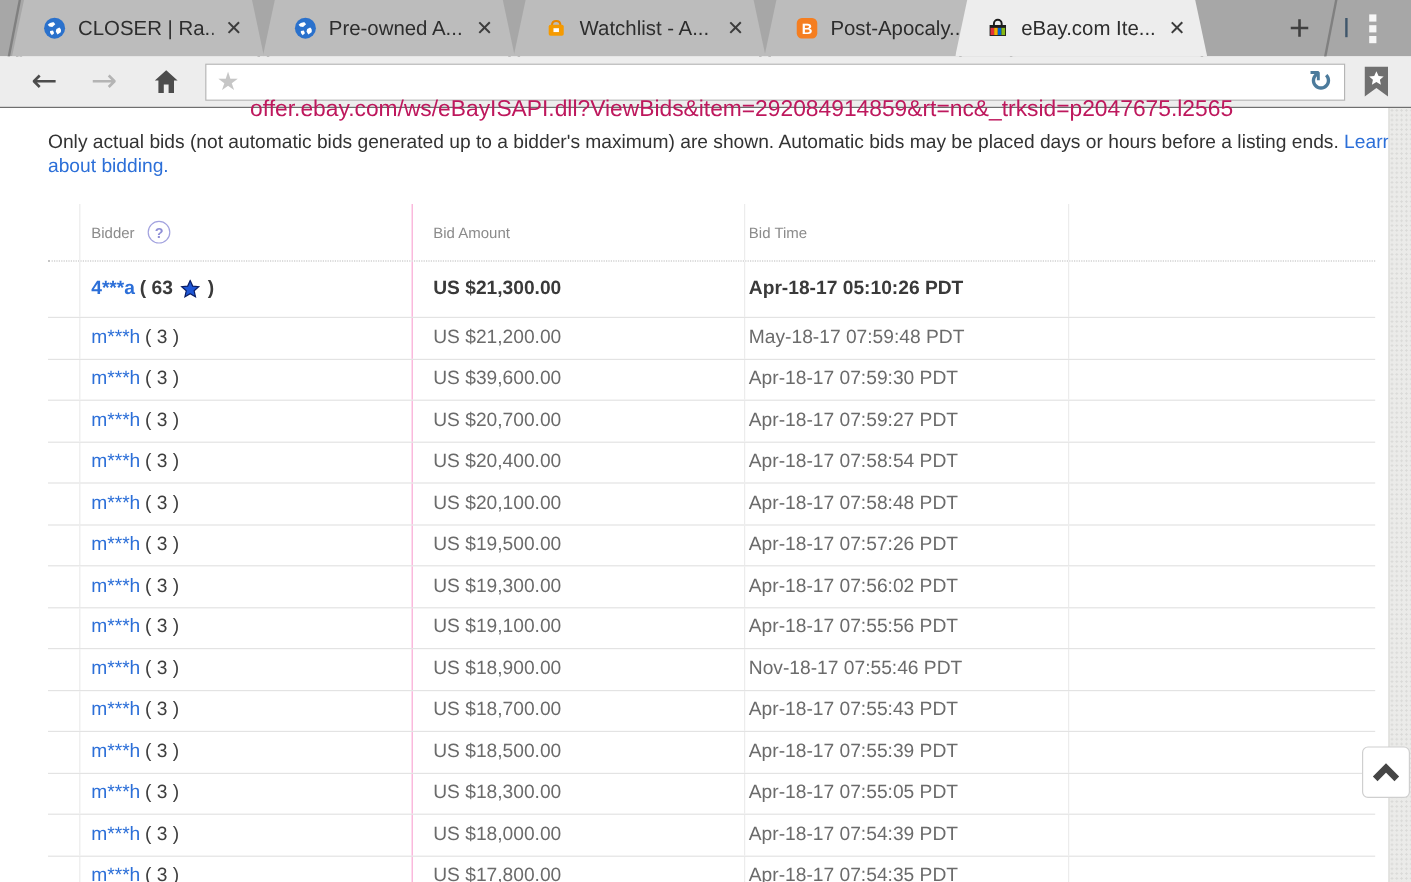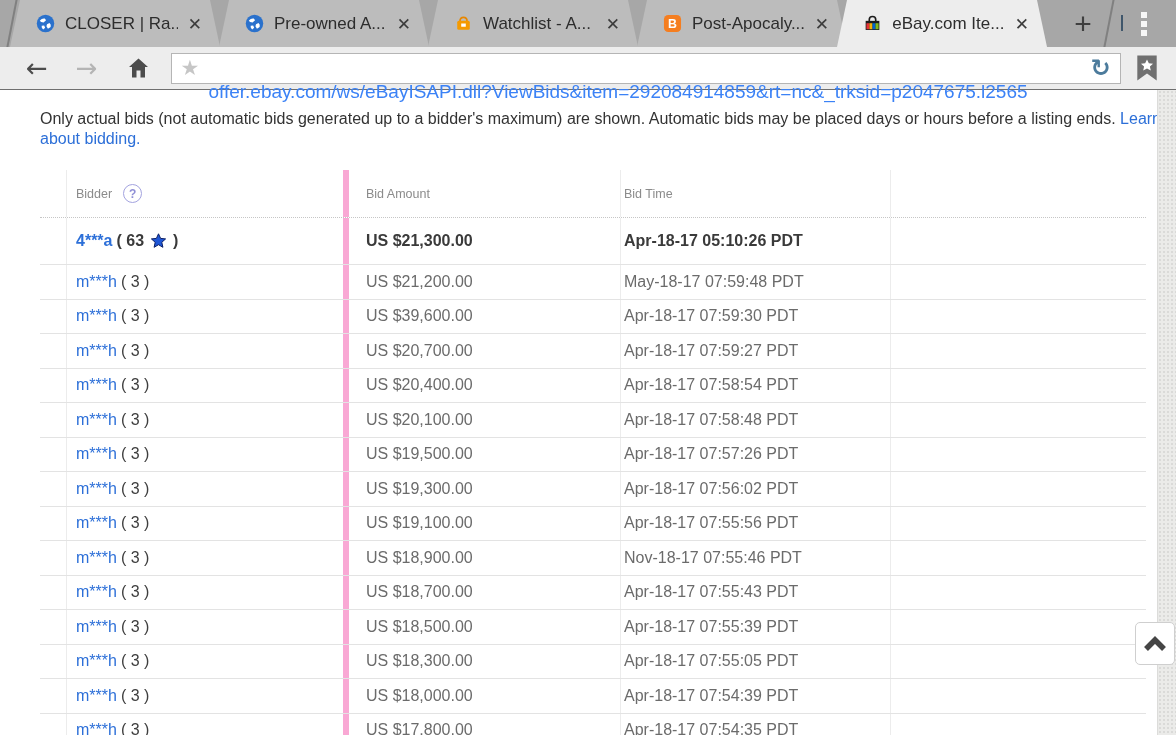--- a/index.html
+++ b/index.html
@@ -35,39 +35,39 @@
   #toolbar { position:absolute; top:47px; left:0; width:1176px; height:43px; background:#ededed;
     border-bottom:1px solid #6f6f6f; display:flex; align-items:center; z-index:5; }
   .nav-ic { font-family:"DejaVu Sans",sans-serif; font-size:26px; line-height:1; }
   #back-btn { margin-left:26px; color:#4c4c4c; }
   #fwd-btn { margin-left:28px; color:#b4b4b4; }
   #home-btn { margin-left:28px; width:25px; height:24px; }
   #urlbox { margin-left:20px; width:950px; height:31px; background:#fff;
     border:1px solid #b5b5b5; display:flex; align-items:center; padding:0 9px; }
   #url-star { color:#c6c6c6; font-size:21px; margin-right:9px; font-family:"DejaVu Sans",sans-serif; }
   #url-text { flex:1; border:none; outline:none; background:transparent;
-    font-size:19px; color:#3b82f6; white-space:nowrap; overflow:hidden;
+    font-size:19px; color:#be185d; white-space:nowrap; overflow:hidden;
     font-family:"Liberation Sans","DejaVu Sans",sans-serif;margin-top:48px; }
   #reload-btn { color:#4c7b9c; font-size:24px; font-weight:bold; margin-left:6px;
     font-family:"DejaVu Sans",sans-serif; }
   #bookmark-btn { margin-left:13px; width:26px; height:28px; }
 
   
   #content { position:absolute; top:90px; left:0; width:1176px; height:645px; background:#fff; overflow:hidden; }
   #intro { margin:19px 0 0 40px; font-size:16px; line-height:19.5px; color:#333; }
   #intro .line1 { white-space:nowrap; }
   a.blue { color:#2c6fd8; text-decoration:none; }
 
   #bid-table { margin:22px 0 0 40px; width:1106px; font-size:16px; }
   .trow { display:grid; grid-template-columns:26px 277px 277px 270px 1fr;
     align-items:center; border-bottom:1px solid #e3e3e3; }
   .cell { height:100%; display:flex; align-items:center; }
   .c-spacer { }
   .c-bidder { border-left:1px solid #ececec; padding-left:9px; gap:4px; }
-  .c-amount { border-left:6px solid #f9a8d4; padding-left:17px; }
+  .c-amount { border-left:1px solid #f9a8d4; padding-left:17px; }
   .c-time   { border-left:1px solid #ececec; padding-left:3px; }
   .c-extra  { border-left:1px solid #ececec; }
   .thead { height:48px; border-bottom:1px dotted #c6c6c6; color:#8b8b8b; font-size:12.5px; }
   .thead .cell { color:#8b8b8b; }
   .help-ic { display:inline-flex; align-items:center; justify-content:center;
     width:19px; height:19px; border:1.5px solid #a3a3df; border-radius:50%;
     color:#8f8fd6; font-size:12px; font-weight:bold; margin-left:7px; }
   .trow-bold { height:47px; font-weight:bold; color:#3a3a3a; }
   .trow-bold a.blue { font-weight:bold; }
   .trow-r { height:34.5px; color:#6b6b6b;text-align:right; }
@@ -152,21 +152,21 @@
             <svg viewBox="0 0 20 20">
               <rect x="1" y="1" width="18" height="18" rx="4.5" fill="#f57e20"></rect>
               <text x="10" y="14.8" font-size="13" font-weight="bold" fill="#fff" text-anchor="middle" font-family="Liberation Sans, sans-serif">B</text>
             </svg>
           </span>
       <span class="tab-title">Post-Apocaly...</span>
       <span class="tab-close">✕</span>
     </div>
   </div>
 
-  <div class="tab active" style="left: 837px; text-align: center;">
+  <div class="tab active" style="left: 796px;">
     <div class="tab-edge edge-l"></div>
     <div class="tab-edge edge-r"></div>
     <div class="tab-face"></div>
     <div class="tab-content">
       <span class="favicon">
             <svg viewBox="0 0 20 20">
               <path d="M6.6 7.4 V6 a3.4 3.4 0 0 1 6.8 0 v1.4" fill="none" stroke="#1c1c1c" stroke-width="1.7"></path>
               <rect x="2.8" y="7.2" width="14.4" height="9.6" fill="#1c1c1c"></rect>
               <rect x="3.6" y="9.7" width="3.2" height="6.3" fill="#e53238"></rect>
               <rect x="6.8" y="9.7" width="3.2" height="6.3" fill="#f5af02"></rect>

